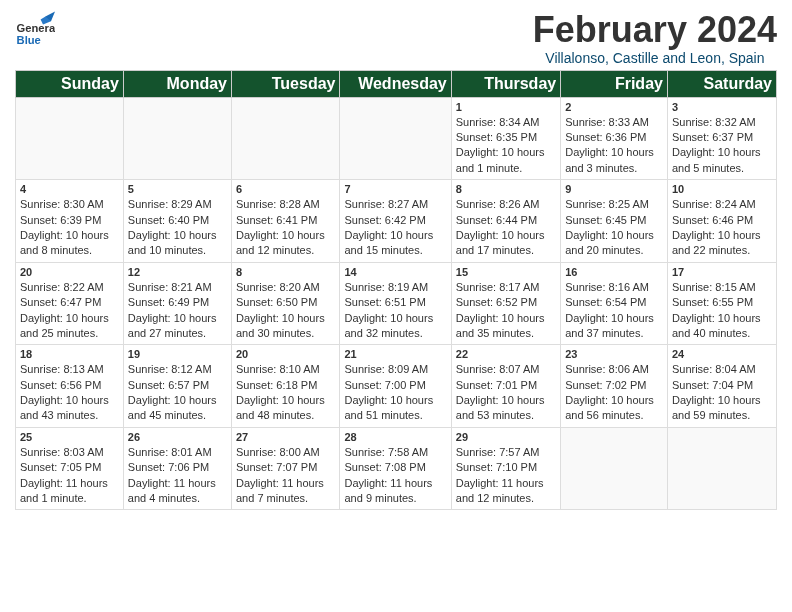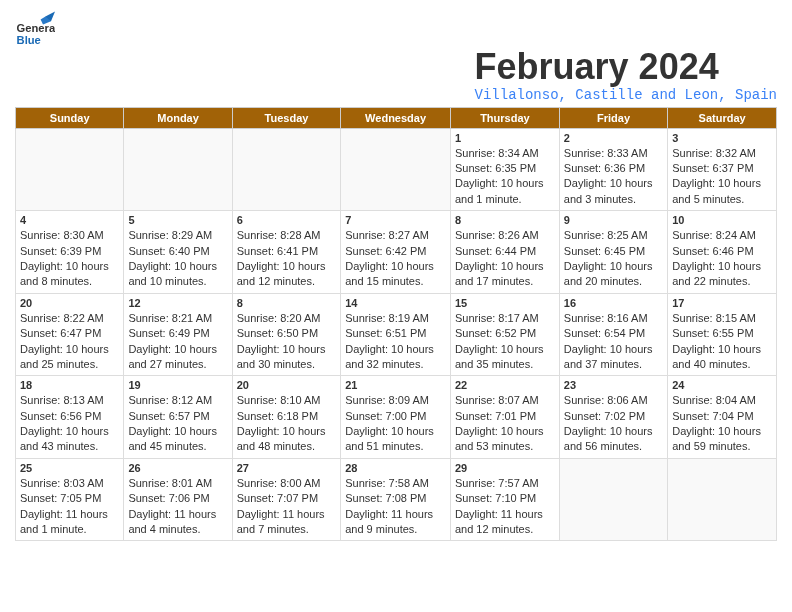--- a/index.html
+++ b/index.html
@@ -14,47 +14,45 @@
       width: 792px;
       padding: 10px 15px 5px 15px;
     }
     .header-top {
       display: flex;
       justify-content: space-between;
       align-items: flex-start;
       margin-bottom: 4px;
     }
     .title-section {
-      text-align: left;
-      margin-top: 37px;
+      text-align: center;
     }
     .month-title {
       font-size: 36px;
       font-weight: bold;
       color: #333;
       line-height: 1.1;
     }
     .subtitle {
       font-size: 14px;
-      color: #3b82f6;
-      font-family: Liberation Mono, monospace;
+      color: #0c4a6e;
     }
     .calendar {
       width: 100%;
       border-collapse: collapse;
       margin-top: 4px;
     }
     .calendar th {
-      background-color: #a16207;
+      background-color: #14532d;
       color: #fff;
-      font-size: 11px;
+      font-size: 16px;
       font-weight: bold;
       padding: 4px 4px;
       border: 1px solid #ccc;
-      text-align: center;
+      text-align: right;
     }
     .calendar td {
       border: 1px solid #ddd;
       vertical-align: top;
       padding: 3px 4px;
       width: 113px;
       height: 82px;
       font-size: 9.5px;
       color: #333;
       background: #fff;

